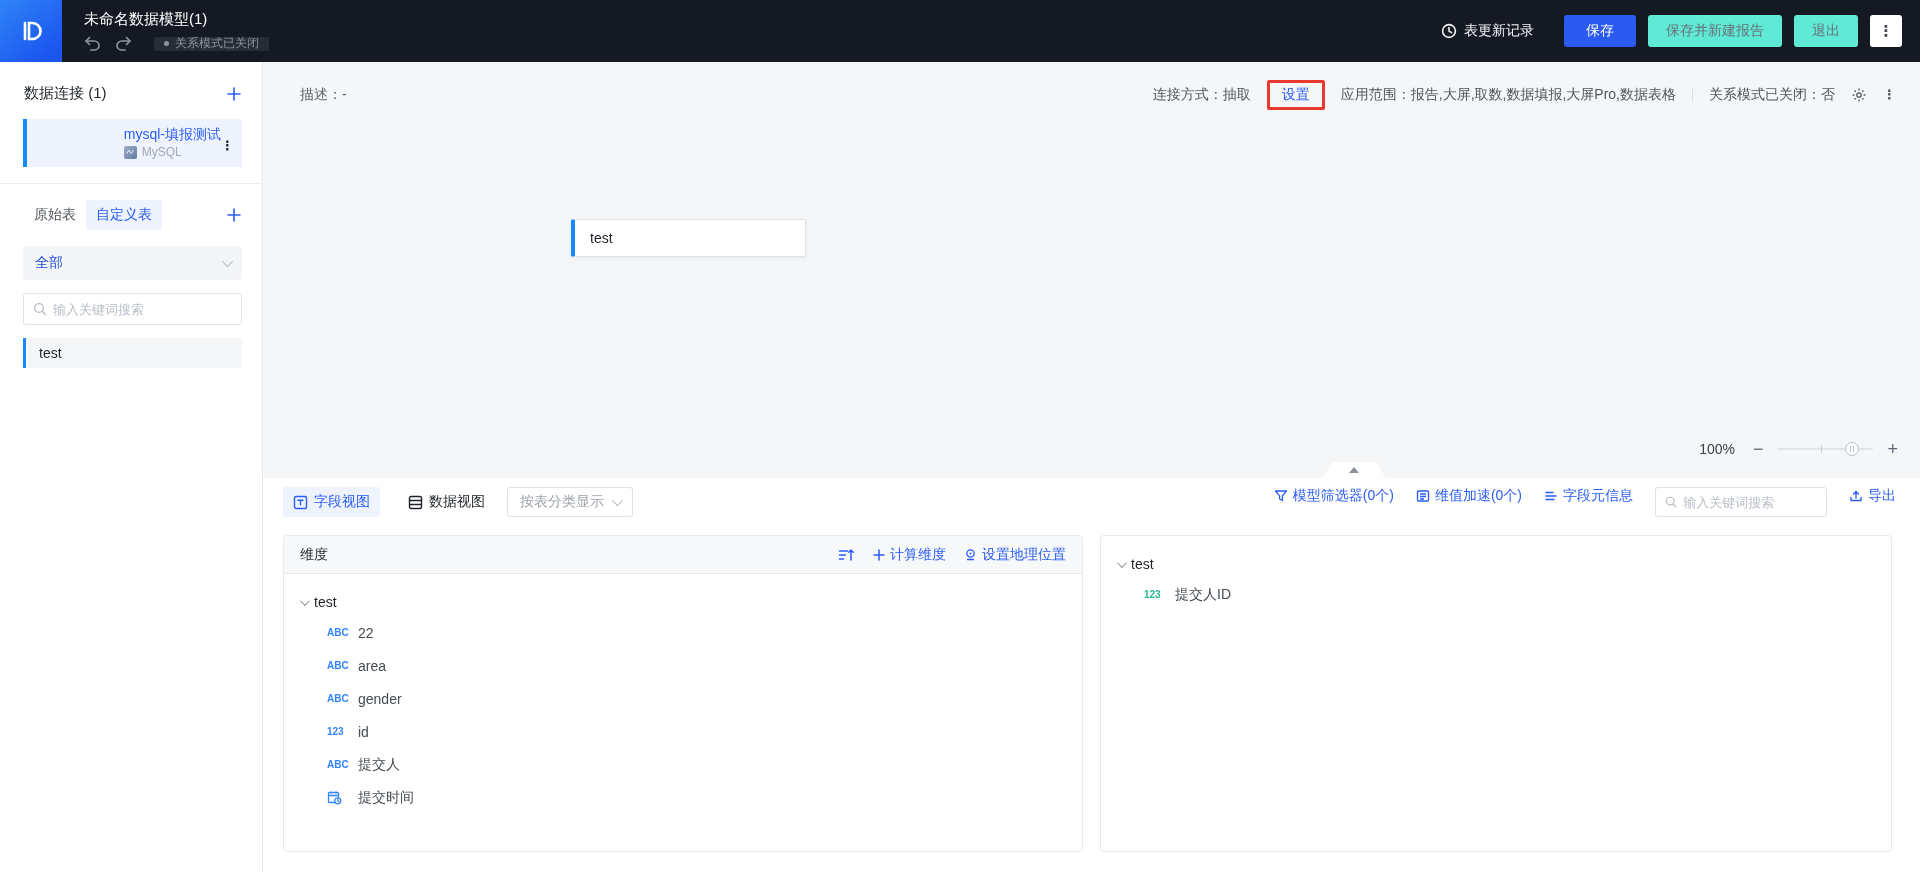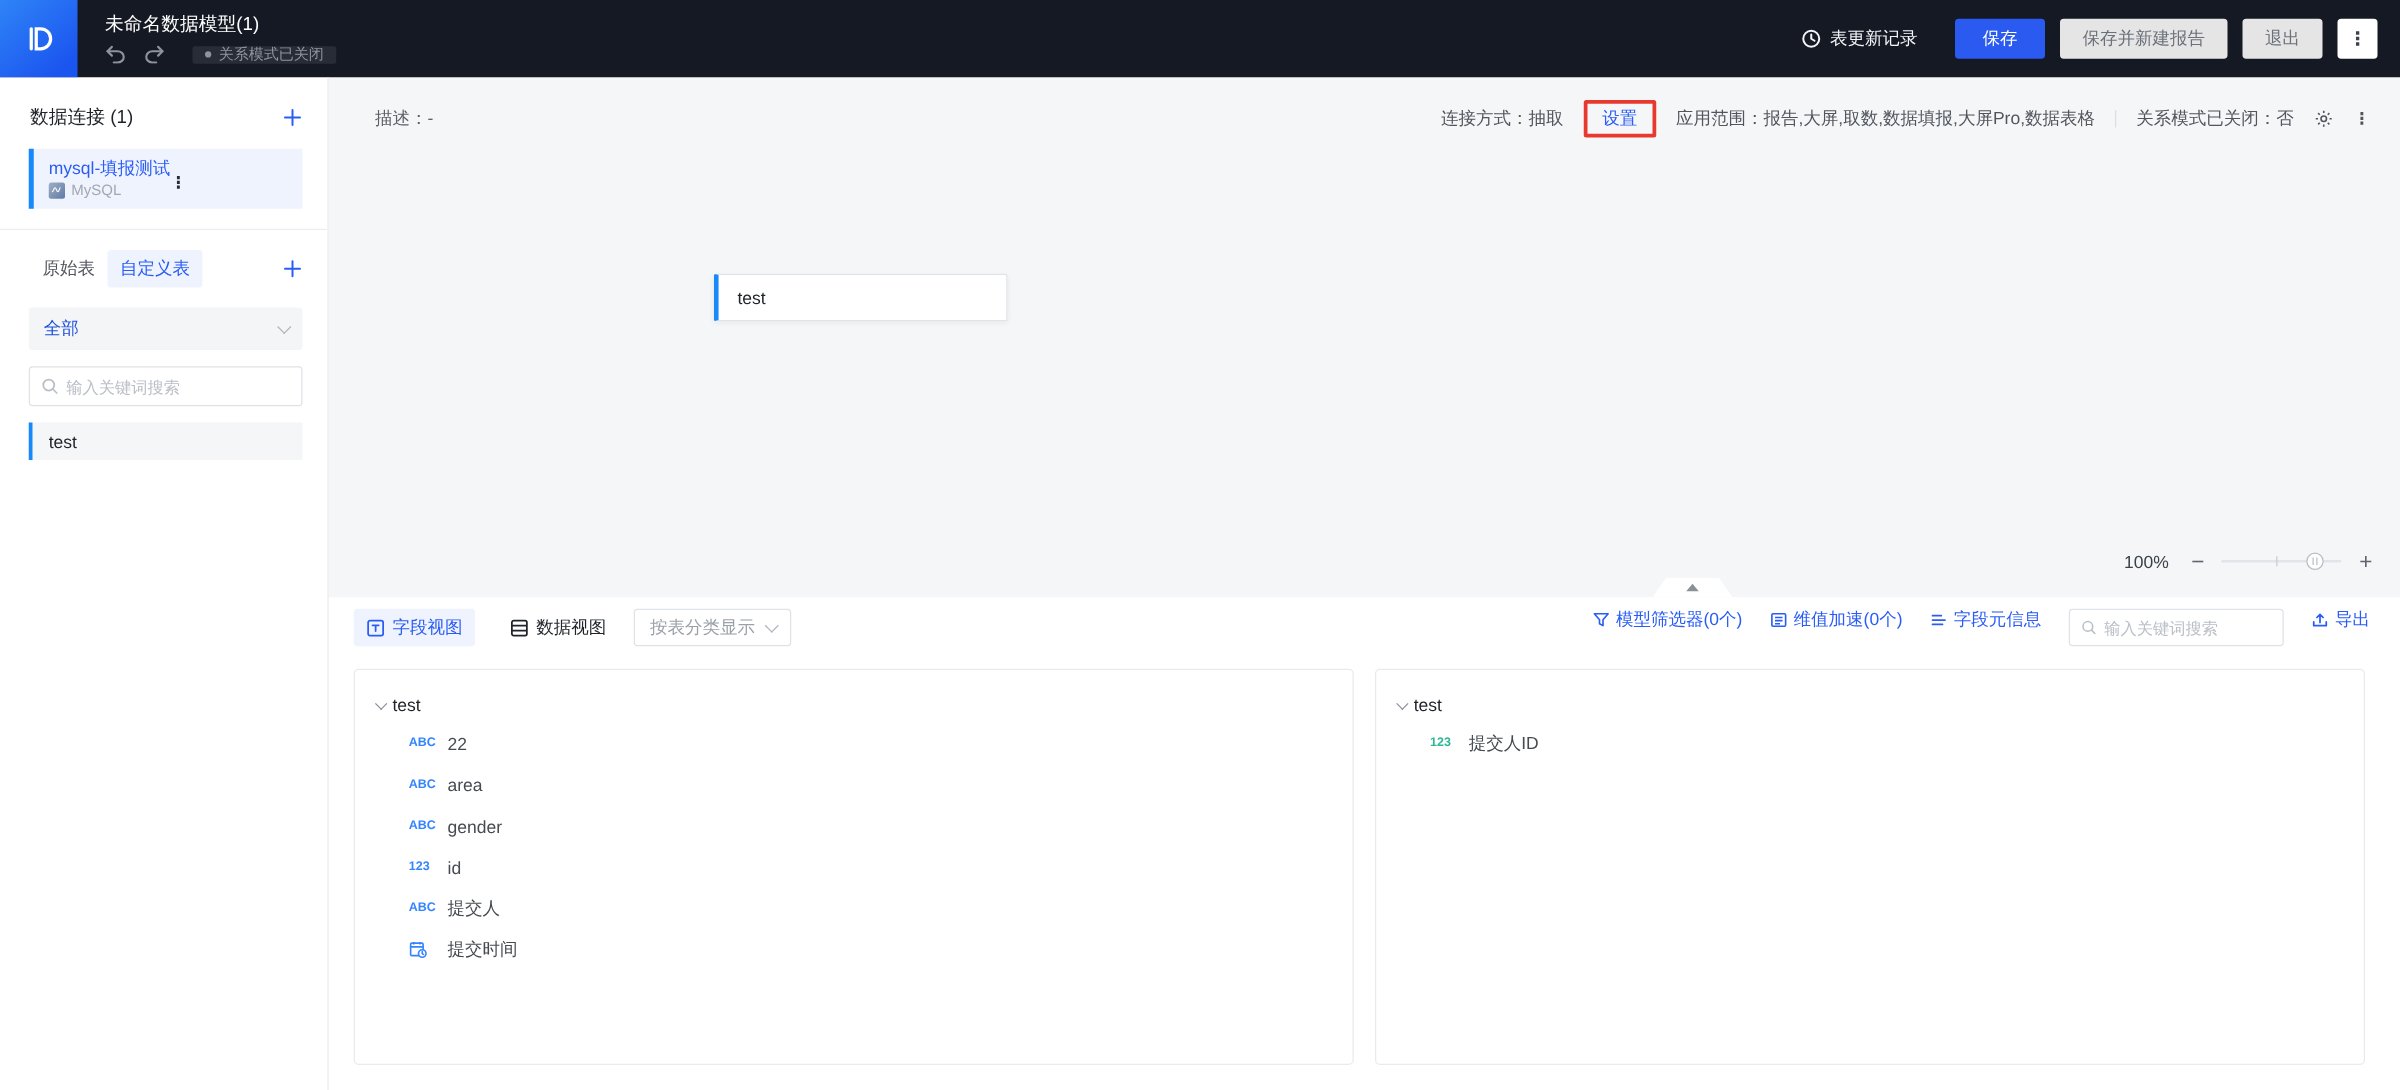--- a/index.html
+++ b/index.html
@@ -12,29 +12,29 @@
   .logo { position:absolute; left:0; top:0; width:62px; height:62px; background:linear-gradient(140deg,#2f84f7 0%,#1b55ef 85%); display:flex; align-items:center; justify-content:center; }
   .app-title { position:absolute; left:84px; top:10px; font-size:15px; color:#ffffff; font-weight:500; }
   .hdr-row2 { position:absolute; left:84px; top:36px; display:flex; align-items:center; gap:14px; }
   .hicon { color:#8d939e; display:flex; align-items:center; }
   .relation-badge { display:flex; align-items:center; gap:6px; background:#272c37; color:#8e949e; font-size:12px; height:14px; padding:0 10px; border-radius:2px; margin-left:8px; }
   .rel-dot { width:5px; height:5px; border-radius:50%; background:#8e949e; display:inline-block; }
   .hdr-right { position:absolute; right:18px; top:0; height:62px; display:flex; align-items:center; gap:12px; }
   .update-log { display:flex; align-items:center; gap:7px; color:#f2f4f7; font-size:14px; margin-right:18px; cursor:pointer; }
   .btn { height:32px; border:none; border-radius:3px; font-size:14px; padding:0 18px; cursor:pointer; font-family:inherit; display:flex; align-items:center; }
   .btn-primary { background:#2a5af0; color:#fff; padding:0 22px; }
-  .btn-plain { background:#e5e5e5; color:#6b717a; }
+  .btn-plain { background:#5eead4; color:#6b717a; }
   .btn-kebab { width:32px; padding:0; justify-content:center; background:#fff; color:#3c424a; font-size:15px; font-weight:bold; }
 
   
   .sidebar { position:absolute; left:0; top:62px; width:263px; bottom:0; background:#fff; border-right:1px solid #e7e9ec; }
   .side-head { margin:22px 20px 0 24px; display:flex; align-items:center; justify-content:space-between; }
   .side-head-title { font-size:15px; color:#1f2329; font-weight:500; }
   .plus { color:#2a5cf6; display:flex; cursor:pointer; }
-  .conn-item { margin:16px 20px 0 23px; background:#eef3fd; border-left:4px solid #1889fa; height:48px; padding:6px 8px 0 12px; display:flex; justify-content:flex-start; cursor:pointer; }
+  .conn-item { margin:16px 20px 0 23px; background:#eef3fd; border-left:4px solid #1889fa; height:48px; padding:6px 8px 0 12px; display:flex; justify-content:flex-end; cursor:pointer; }
   .conn-name { font-size:14px; color:#2a5cf6; line-height:18px; }
   .conn-sub { display:flex; align-items:center; gap:5px; margin-top:2px; }
   .conn-type { font-size:12px; color:#a3a8b0; }
   .mysql-chip { width:13px; height:13px; border-radius:2px; background:linear-gradient(135deg,#9fb0c6,#5f7aa3); display:flex; align-items:center; justify-content:center; }
   .kebab-v { color:#272c33; font-weight:bold; font-size:13px; letter-spacing:0; line-height:14px; cursor:pointer; align-self:center; }
   .side-divider { margin-top:16px; height:1px; background:#ebedf0; }
   .side-tabs { margin:16px 20px 0 24px; display:flex; align-items:center; }
   .stab { font-size:14px; color:#51565e; padding:6px 10px; cursor:pointer; }
   .stab.active { color:#2a5cf6; background:#eef3fd; border-radius:3px; }
   .side-tabs .plus { margin-left:auto; }
@@ -279,20 +279,44 @@
           <svg class="ic" width="14" height="14" viewBox="0 0 14 14" fill="none" stroke="currentColor" stroke-width="1.4" stroke-linecap="round" stroke-linejoin="round">
               <path d="M7 9V2.5M4.5 5 7 2.5 9.5 5"></path>
               <path d="M2 8.5v3h10v-3"></path>
             </svg>
           <span>导出</span>
         </a>
       </div>
     </div>
 
     <div class="panel dims">
+      <div class="panel-head">
+        <span class="panel-title">维度</span>
+        <div class="panel-actions">
+          <a class="link-blue">
+            <svg class="ic" width="17" height="14" viewBox="0 0 17 14" fill="none" stroke="currentColor" stroke-width="1.5" stroke-linecap="round" stroke-linejoin="round">
+                <path d="M1.5 3h8M1.5 7h6M1.5 11h4M13 12V2M10.8 4.2 13 2l2.2 2.2"></path>
+              </svg>
+          </a>
+          <a class="link-blue">
+            <svg class="ic" width="12" height="12" viewBox="0 0 12 12" stroke="currentColor" stroke-width="1.5" stroke-linecap="round">
+                <path d="M6 1v10M1 6h10"></path>
+              </svg>
+            <span>计算维度</span>
+          </a>
+          <a class="link-blue">
+            <svg class="ic" width="13" height="14" viewBox="0 0 13 14" fill="none" stroke="currentColor" stroke-width="1.3">
+                <circle cx="6.5" cy="5.5" r="3.6"></circle>
+                <circle cx="6.5" cy="5.5" r="1" fill="currentColor" stroke="none"></circle>
+                <path d="M3.5 11.5h6" stroke-linecap="round"></path>
+              </svg>
+            <span>设置地理位置</span>
+          </a>
+        </div>
+      </div>
       <div class="tree">
         <div class="tree-group">
           <i class="caret"></i>
           <span>test</span>
         </div>
         <div class="field-row">
           <span class="ficon">ABC</span>
           <span>22</span>
         </div>
         <div class="field-row">

